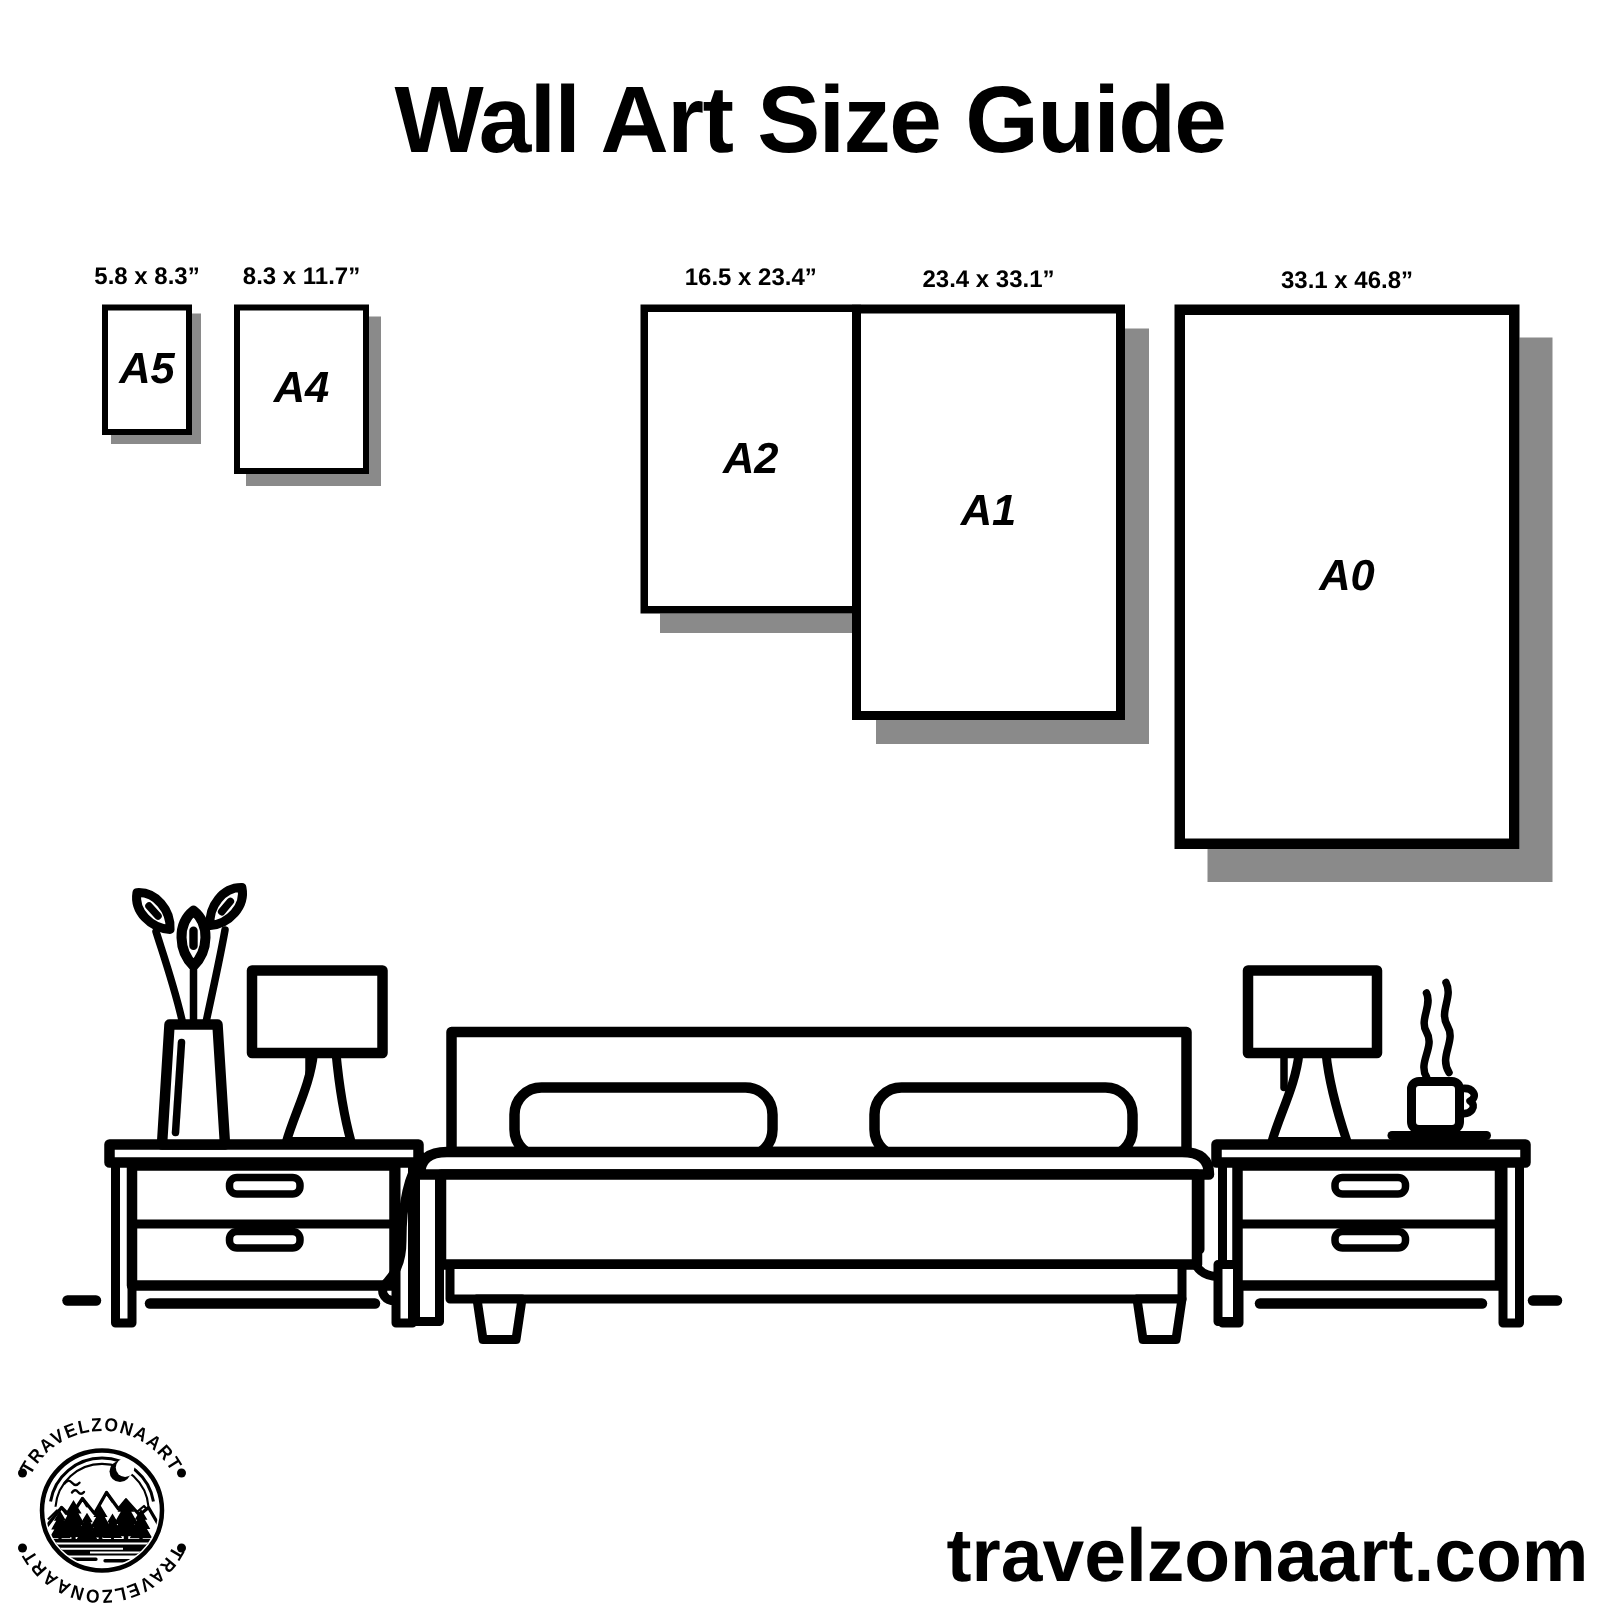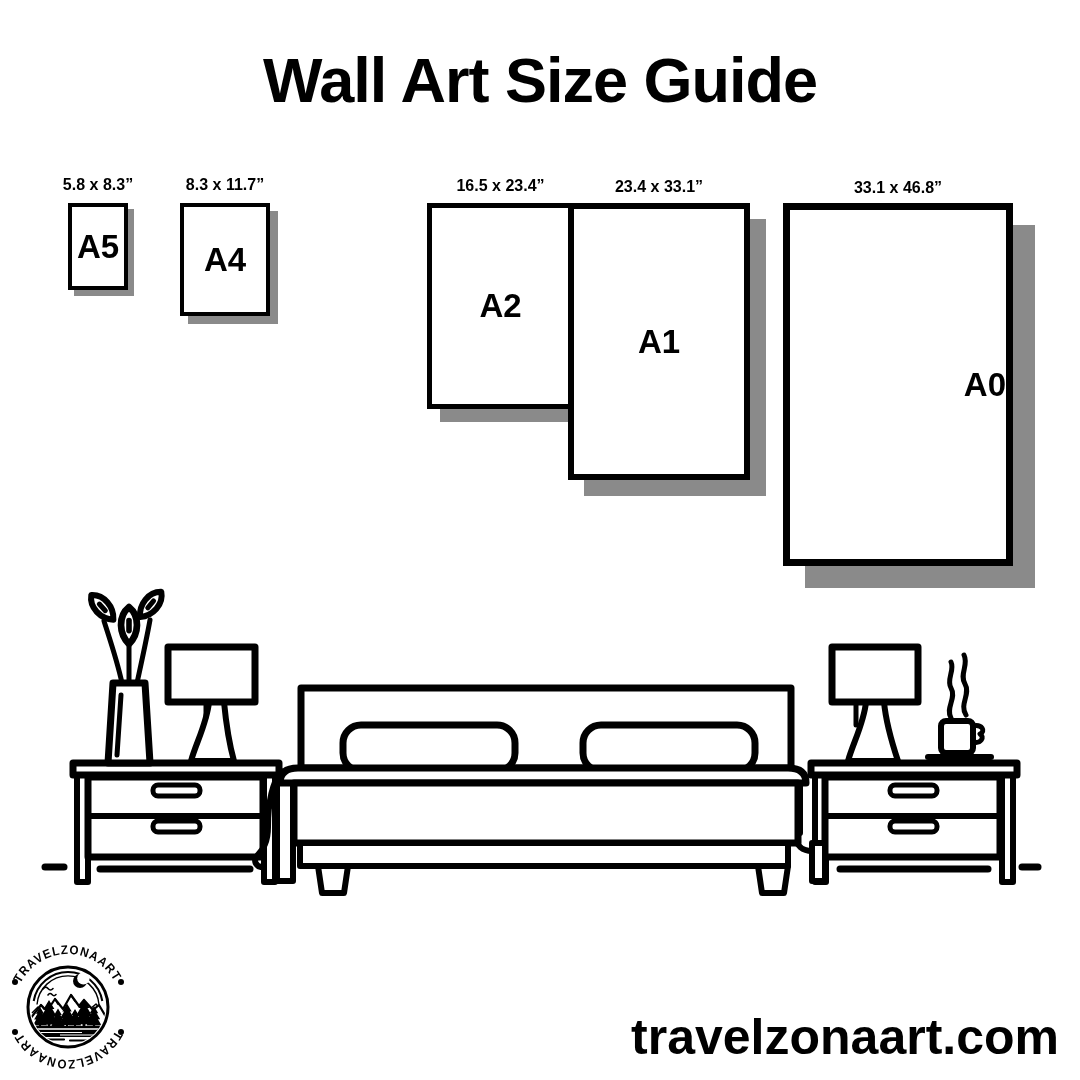--- a/index.html
+++ b/index.html
@@ -11,31 +11,31 @@
   }
   .page-title{
     position:absolute; left:0; top:44px; width:1080px;
     text-align:center; font-size:63px; font-weight:700; letter-spacing:-1px;
   }
   
   .frame{
     position:absolute; box-sizing:border-box; background:var(--background);
     border:4px solid var(--ink); display:flex; align-items:center; justify-content:center;
   }
-  .frame .code{ font-size:33px; font-weight:700; }
+  .frame .code{ font-size:29px; font-weight:700;font-style:italic; }
   .frame .dim{
     position:absolute; left:50%; transform:translateX(-50%); top:-31px;
     font-size:16px; font-weight:700; white-space:nowrap; color:var(--ink);
   }
   .f-a5{ left:68px;  top:203px; width:60px;  height:87px;  border-width:4px; box-shadow:6px 6px 0 var(--shadow); }
-  .f-a4{ left:156px; top:203px; width:90px;  height:113px; border-width:4px; box-shadow:8px 8px 0 var(--shadow);margin-left:24px; }
+  .f-a4{ left:156px; top:203px; width:90px;  height:113px; border-width:4px; box-shadow:8px 8px 0 var(--shadow); }
   .f-a3{ left:263px; top:203px; width:110px; height:160px; border-width:5px; box-shadow:10px 10px 0 var(--shadow); }
   .f-a2{ left:393px; top:203px; width:147px; height:206px; border-width:5px; box-shadow:13px 13px 0 var(--shadow);margin-left:34px; }
   .f-a1{ left:568px; top:203px; width:182px; height:277px; border-width:6px; box-shadow:16px 16px 0 var(--shadow); }
-  .f-a0{ left:783px; top:203px; width:230px; height:363px; border-width:7px; box-shadow:22px 22px 0 var(--shadow);justify-content:flex-end; }
+  .f-a0{ left:783px; top:203px; width:230px; height:363px; border-width:7px; box-shadow:22px 22px 0 var(--shadow); }
   
   .bedroom{ position:absolute; left:0; top:585px; width:1080px; height:320px; }
   .bedroom *{ vector-effect:none; }
   .ln{ stroke:var(--ink); fill:none; stroke-linecap:round; stroke-linejoin:round; }
   .fw{ stroke:var(--ink); fill:var(--background); stroke-linejoin:round; stroke-linecap:round; }
   
   .badge{ position:absolute; left:1px; top:940px; width:134px; height:134px; }
   .badge text{ font-family:"Liberation Sans",sans-serif; font-weight:700; font-size:12.5px; letter-spacing:1.1px; fill:var(--ink); }
   
   .website{

